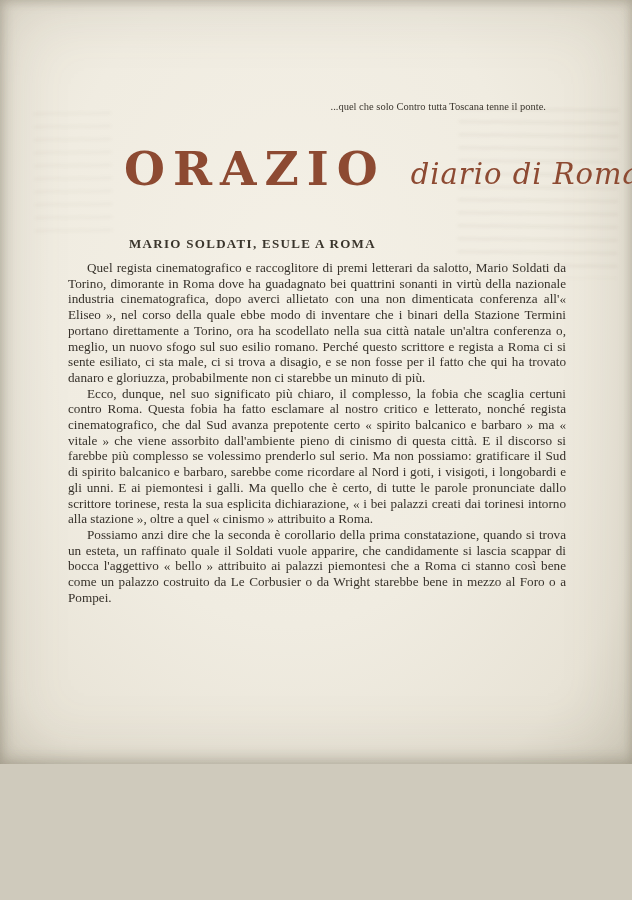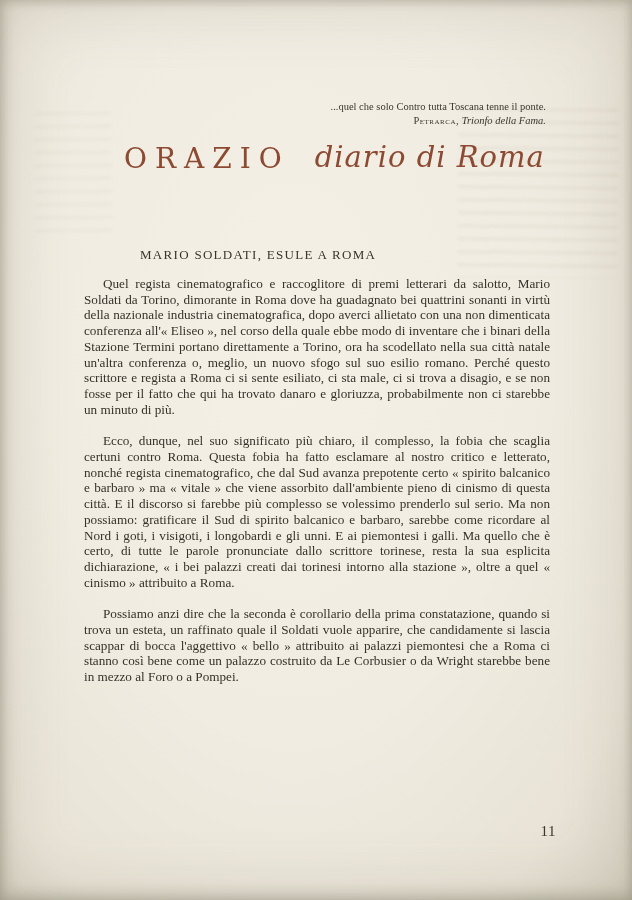--- a/index.html
+++ b/index.html
@@ -1,19 +1,19 @@
 <!DOCTYPE html>
 <html lang="it"><head>
 <meta charset="utf-8">
 <style>
   html, body { margin:0; padding:0; background:#cfcabc; }
 
   .page {
     position:relative;
-    width:632px; height:900px;
+    width:632px; height:764px;
     overflow:hidden;
     font-family:"Liberation Serif", serif;
     color:#36312a;
     background:
       radial-gradient(ellipse at 46% 38%, #f4f0e6 0%, #f0ece1 50%, #e8e3d6 82%, #d8d3c4 100%);
     box-shadow:
       inset 0 0 70px rgba(110,100,78,.20),
       inset 0 -6px 14px rgba(80,70,52,.18),
       inset 0 3px 8px rgba(80,70,52,.14),
       inset 6px 0 16px rgba(90,80,60,.10);
@@ -44,76 +44,72 @@
   .epigraph .attr-work   { font-style:italic; }
 
   .title-row {
     position:absolute;
     top:141px; left:124px;
     white-space:nowrap;
     color:#8d4a32;
   }
   .title-main {
     font-family:"DejaVu Serif", serif;
-    font-weight:normal;
-    font-size:28px;
+    font-weight:bold;
+    font-size:47px;
     letter-spacing:8px;
   }
   .title-sub {
     font-family:"DejaVu Serif", serif;
     font-style:italic;
     font-size:29px;
     letter-spacing:1px;
     margin-left:25px;
     position:relative; top:-1px;
   }
 
   .heading {
     position:absolute;
     top:231px; left:124px;
-    margin:16px;
+    margin:5px;
     font-size:13px;
-    font-weight:normal;
+    font-weight:bold;
     letter-spacing:1.3px;
     color:#3a352c;
   }
 
   .body-text {
     position:absolute;
     top:260px; left:68px;
     width:498px;
     font-size:13.2px;
     line-height:15.7px;
     text-align:justify;
     color:#36312a;
   }
-  .body-text p { margin:16px; text-indent:19px; }
+  .body-text p { margin:0; text-indent:19px; }
 
   .page-number {
     position:absolute;
     top:823px; right:76px;
     font-size:15px;
     letter-spacing:.5px;
     color:#3a352c;
   }
 </style>
 </head>
 <body>
 
 <div class="page">
 
   <div class="showthrough st-right"></div>
   <div class="showthrough st-left"></div>
 
   <div class="epigraph">
     <div>...quel che solo Contro tutta Toscana tenne il ponte.</div>
-    <div>
-      <span class="attr-author">Petrarca,</span>
-      <span class="attr-work">Trionfo della Fama.</span>
-    </div>
   </div>
 
   <div class="title-row">
     <span class="title-main">ORAZIO</span><span class="title-sub">diario di Roma</span>
   </div>
 
   <h2 class="heading">MARIO SOLDATI, ESULE A ROMA</h2>
 
   <div class="body-text">
     <p>Quel regista cinematografico e raccoglitore di premi letterari da salotto, Mario Soldati da Torino, dimorante in Roma dove ha guadagnato bei quattrini sonanti in virtù della nazionale industria cinematografica, dopo averci allietato con una non dimenticata conferenza all'« Eliseo », nel corso della quale ebbe modo di inventare che i binari della Stazione Termini portano direttamente a Torino, ora ha scodellato nella sua città natale un'altra conferenza o, meglio, un nuovo sfogo sul suo esilio romano. Perché questo scrittore e regista a Roma ci si sente esiliato, ci sta male, ci si trova a disagio, e se non fosse per il fatto che qui ha trovato danaro e gloriuzza, probabilmente non ci starebbe un minuto di più.</p>

